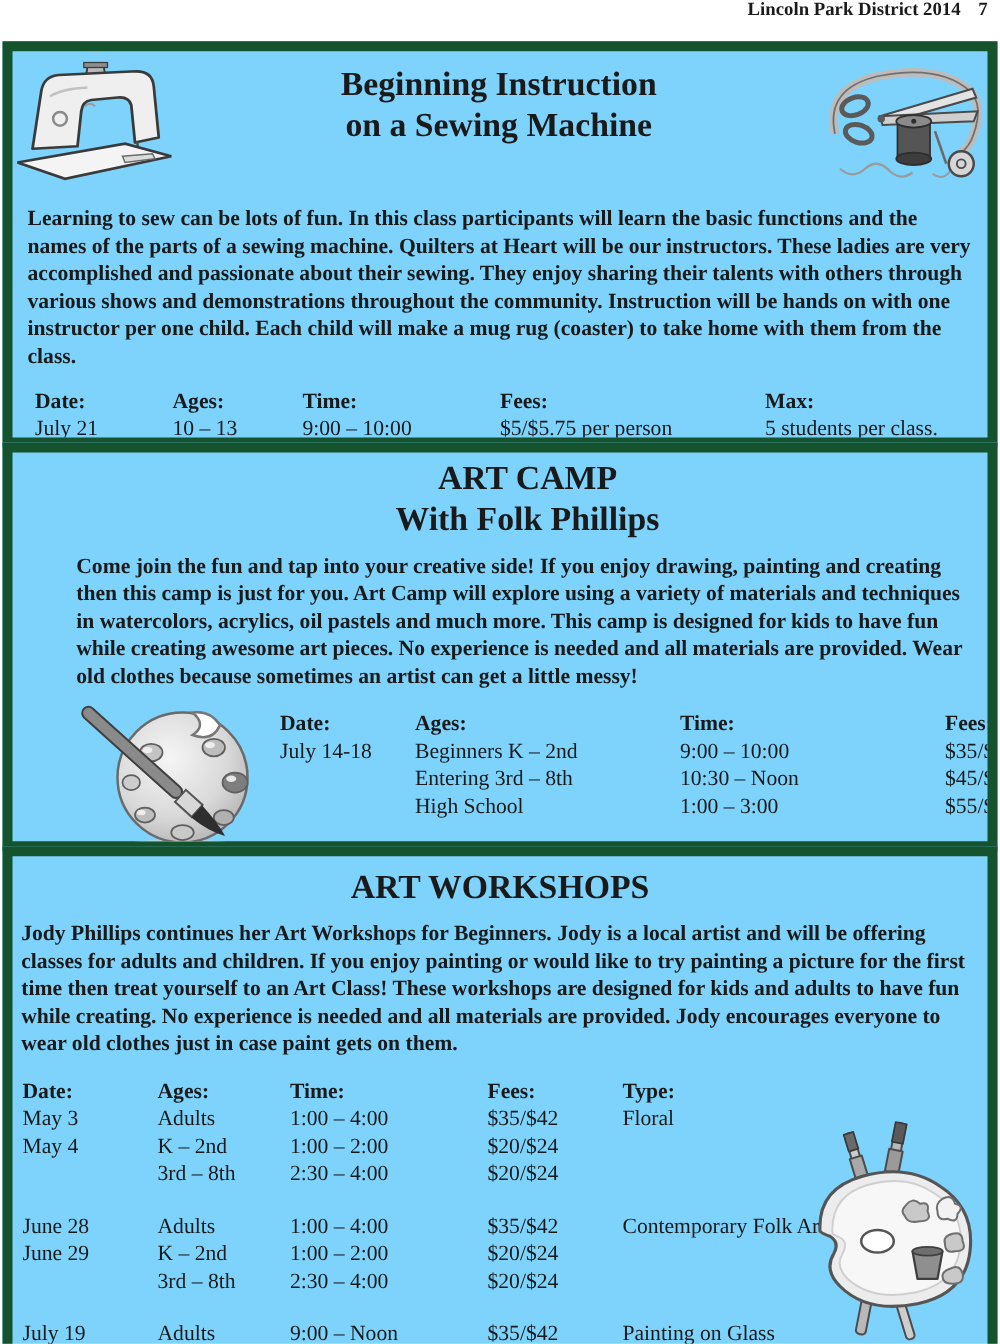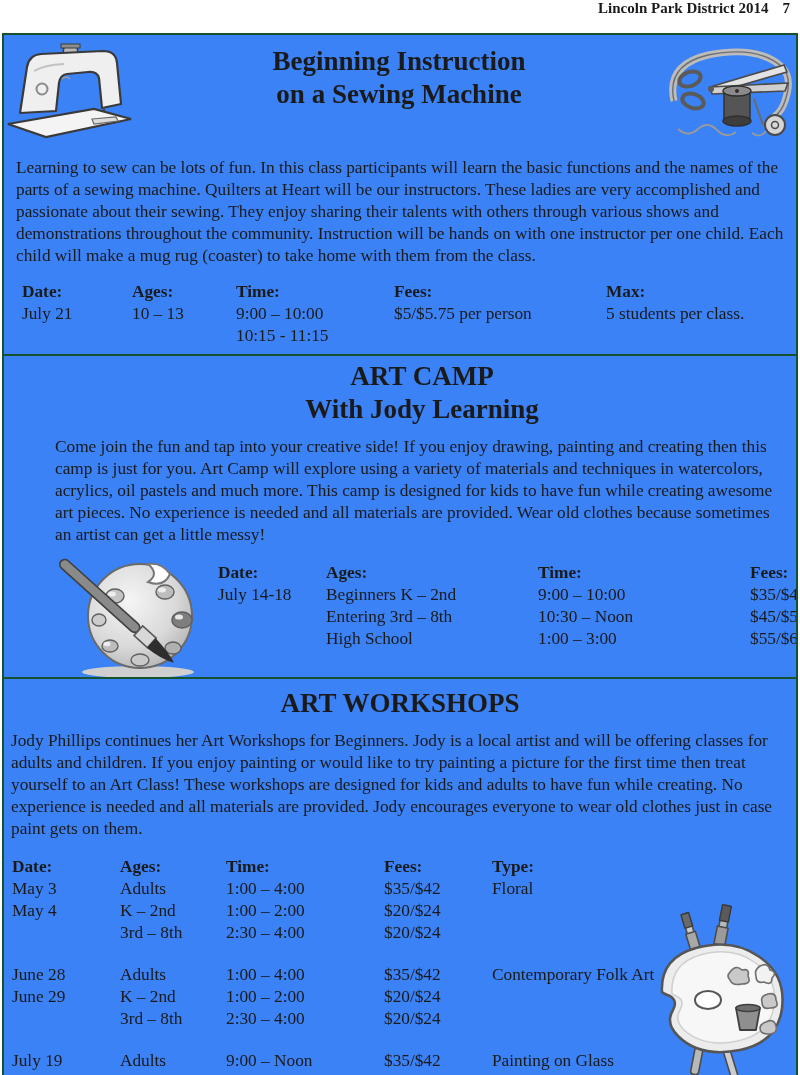--- a/index.html
+++ b/index.html
@@ -8,33 +8,33 @@
     font-family:"Liberation Serif","DejaVu Serif",serif; color:#1a1a1a;
     -webkit-font-smoothing:antialiased;
   }
   .masthead {
     height:16px; padding:1px 10px 16px 0; text-align:right;
     font-weight:bold; font-size:15px; line-height:15px;
   }
   .masthead .pageno { display:inline-block; margin-left:14px; }
   .sheet { margin:0 2px; }
   .section {
-    box-sizing:border-box; border:2px solid #14532d; background:#3b82f6;
+    box-sizing:border-box; border:8px solid #14532d; background:#7dd3fc;
     overflow:hidden; position:relative;
   }
   .section + .section { margin-top:-4px; }
   #sec-sewing   { height:325px; }
   #sec-artcamp  { height:327px;padding-left:44px; }
   #sec-workshop { height:415px; }
 
   .sew-head { display:flex; align-items:flex-start; margin-top:6px; }
   .sew-head .art { flex:0 0 auto; }
   .sec-title { flex:1; text-align:center; font-weight:bold; font-size:27px; line-height:33px; margin-top:4px; }
   .sec-title.solo { margin-top:8px; }
-  .para { font-size:17.3px; line-height:22px; margin:10px 12px 0 12px; text-align:left; }
+  .para { font-size:17.3px; line-height:22px; margin:10px 12px 0 12px; text-align:left;font-weight:bold; }
   #sec-artcamp .para, #sec-workshop .para { margin-left:7px; margin-right:6px; }
 
   .tbl { font-size:17.3px; line-height:22px; }
   .trow { display:flex; }
   .trow.hdr span { font-weight:bold; }
   .trow span { flex:0 0 auto; white-space:nowrap; }
   .trow .last { flex:1 1 auto; }
   .trow.gap { height:20px; }
 
   #sewing-table { margin:14px 0 0 18px; }
@@ -125,21 +125,21 @@
         <span class="c3">10:15 - 11:15</span>
         <span class="c4"></span>
         <span class="last"></span>
       </div>
     </div>
   </div>
 
   <div class="section" id="sec-artcamp">
     <div class="sec-title">
       <div>ART CAMP</div>
-      <div>With Jody Learning</div>
+      <div>With Folk Phillips</div>
     </div>
 
     <div class="para">Come join the fun and tap into your creative side!  If you enjoy drawing, painting and creating then this camp is just for you.  Art Camp will explore using a variety of materials and techniques in watercolors, acrylics, oil pastels and much more.  This camp is designed for kids to have fun while creating awesome art pieces.  No experience is needed and all materials are provided.  Wear old clothes because sometimes an artist can get a little messy!</div>
 
     <div class="camp-bottom">
       <span class="art">
         <svg width="162" height="130" viewBox="0 0 162 130">
           <defs>
             <radialGradient id="palg" cx="40%" cy="35%" r="75%">
               <stop offset="0%" stop-color="#f5f5f5"></stop>

